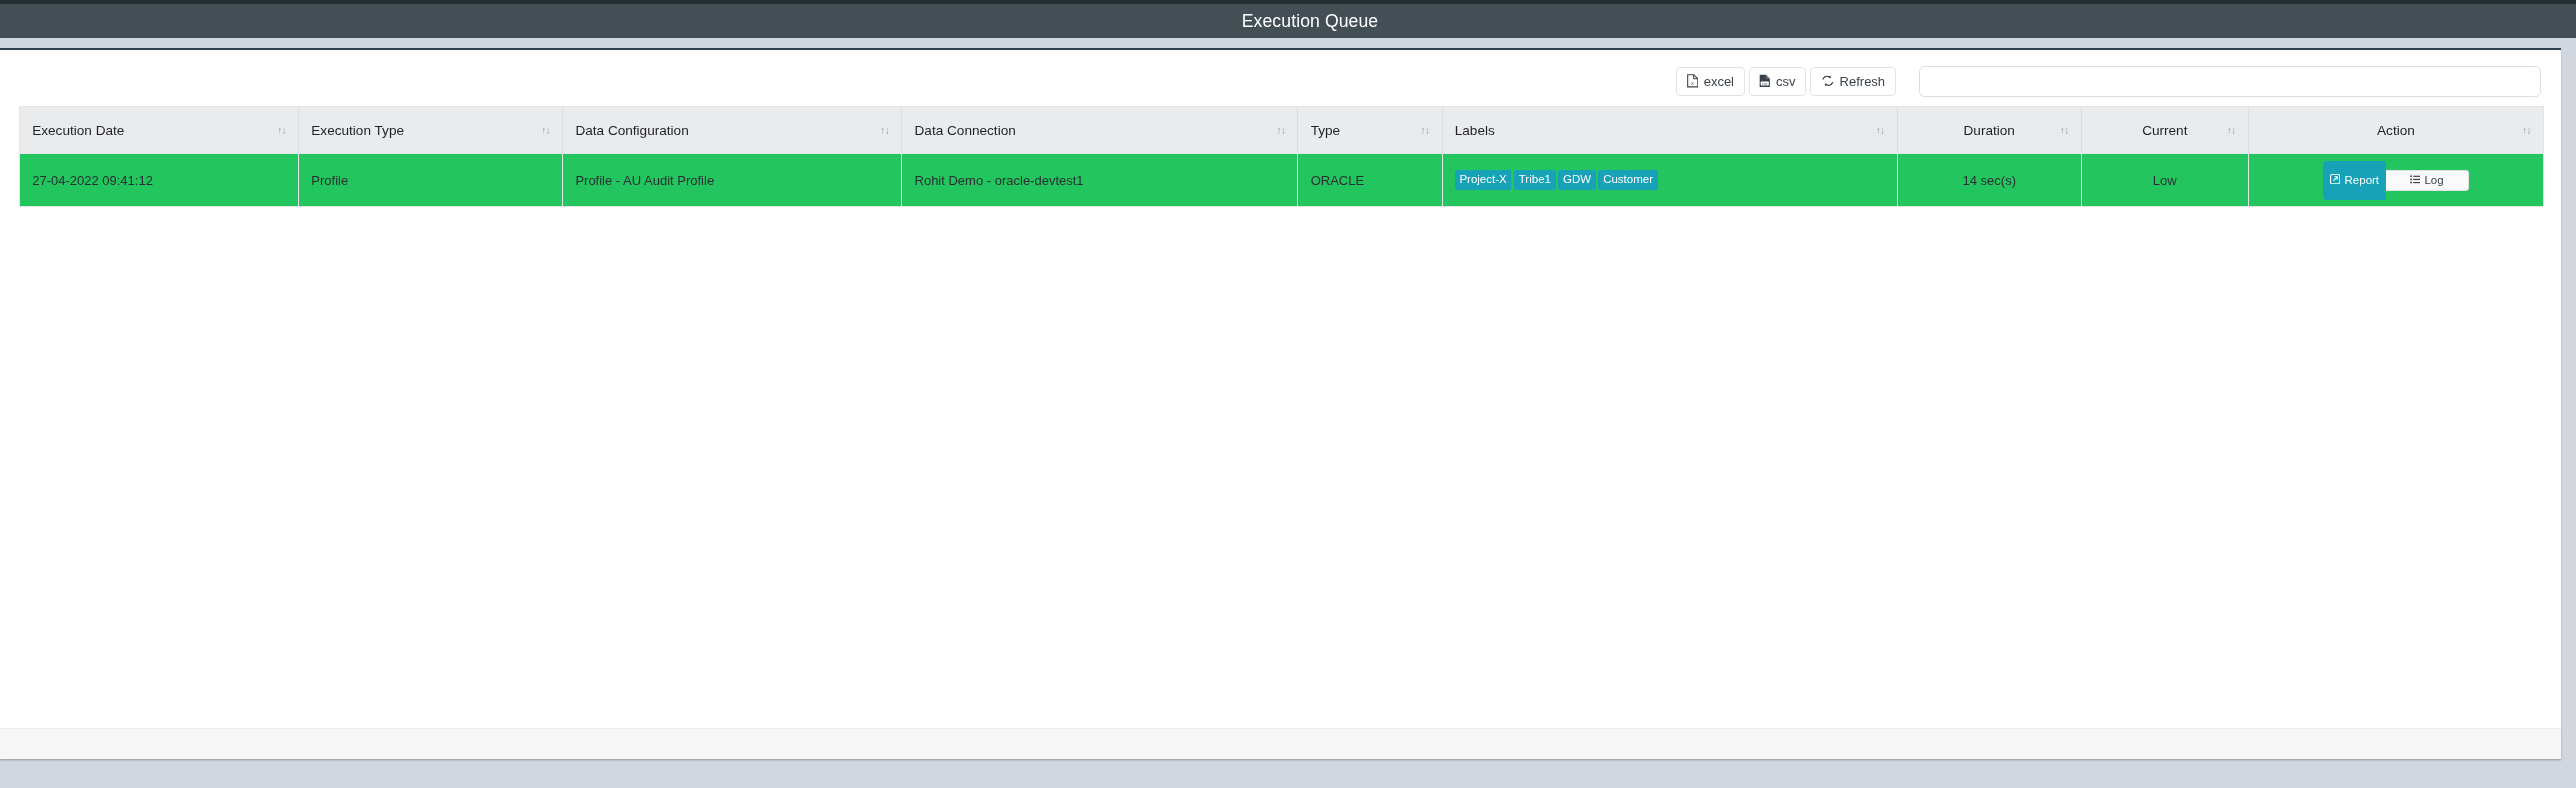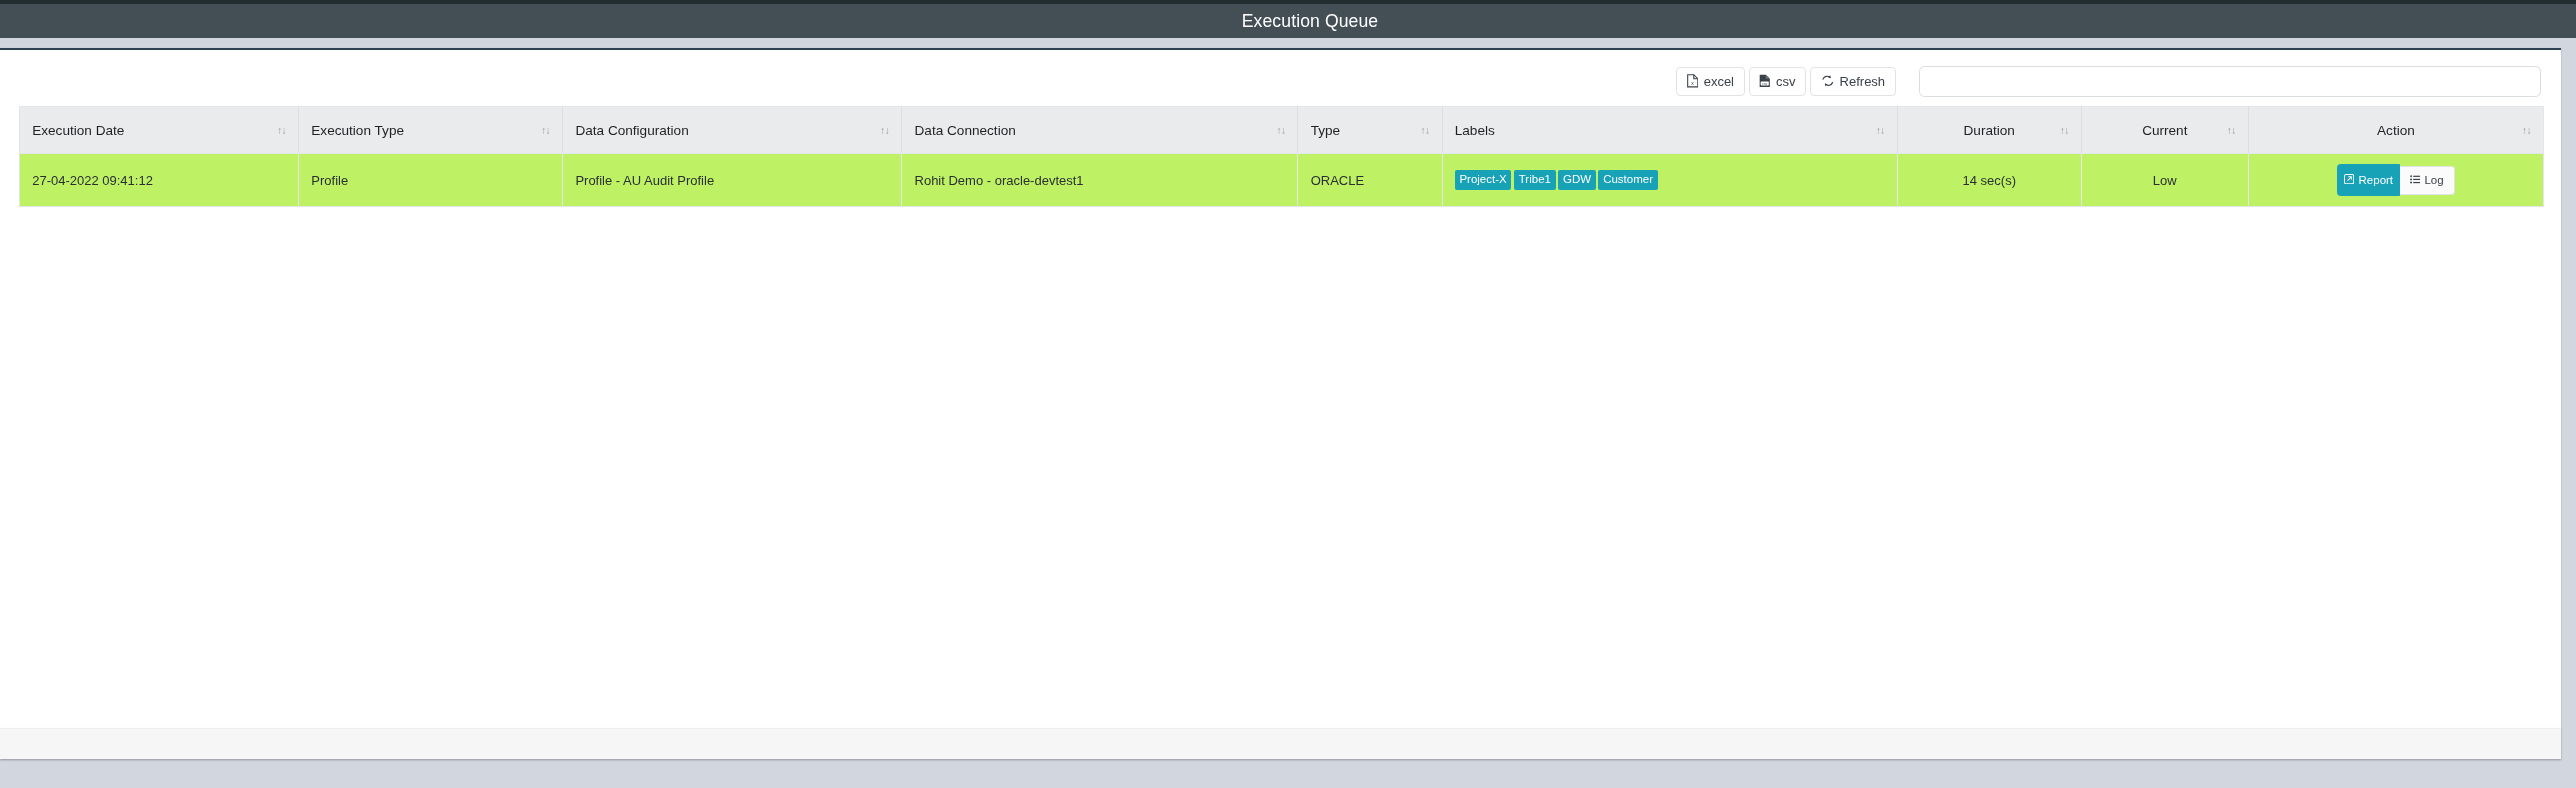--- a/index.html
+++ b/index.html
@@ -154,21 +154,21 @@
   }
   .sort-ico {
     color: #9aa0a6;
     font-size: 10.2px;
     letter-spacing: -0.7px;
     flex: 0 0 auto;
     margin-left: 6.8px;
   }
 
   table.exec-table tbody td {
-    background: #bef264;
+    background: #22c55e;
     border-right: 0.7px solid #e4e5e6;
     border-bottom: 0.7px solid #e4e5e6;
     height: 53px;
     font-size: 13px;
     color: #2b2f33;
     padding: 0 12.2px;
     vertical-align: middle;
   }
   table.exec-table tbody td:last-child { border-right: none; }
   td.td-center { text-align: center; }
@@ -205,38 +205,38 @@
     align-items: center;
   }
   .btn-report {
     display: inline-flex;
     align-items: center;
     gap: 4.1px;
     background: #17a2b8;
     color: #ffffff;
     border: 0.7px solid #17a2b8;
     border-radius: 3.4px 0 0 3.4px;
-    height: 32px;
+    height: 39px;
     padding: 0 6.1px;
     font-size: 11.5px;
     font-family: "Liberation Sans", sans-serif;
     cursor: pointer;
     white-space: nowrap;
   }
   .btn-log {
     display: inline-flex;
     align-items: center;
     gap: 4.1px;
     background: #fbfbfb;
     color: #3a4149;
     border: 0.7px solid #e0e3e6;
     border-left: none;
     border-radius: 0 3.4px 3.4px 0;
-    height: 29px;
-    padding: 0 10px;
+    height: 21px;
+    padding: 0 24px;
     font-size: 11.5px;
     font-family: "Liberation Sans", sans-serif;
     cursor: pointer;
     white-space: nowrap;
   }
 
   
   .card-footer {
     background: #f6f6f6;
     height: 31px;

